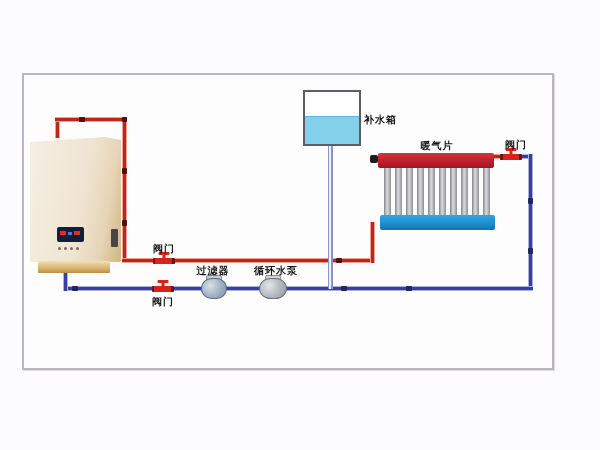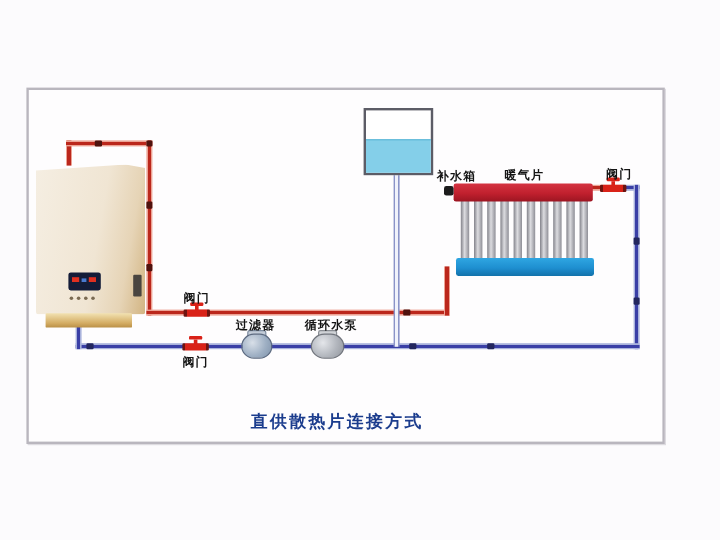--- a/index.html
+++ b/index.html
@@ -145,22 +145,21 @@
     <div class="handle"></div>
     <div class="stem"></div>
     <div class="vbody"></div>
   </div>
 
   <div class="filter-cap"></div>
   <div class="filter-body"></div>
   <div class="pump-cap"></div>
   <div class="pump-body"></div>
 
-  <div class="lbl" style="left:364px;top:140px">补水箱</div>
+  <div class="lbl" style="left:364px;top:113px">补水箱</div>
   <div class="lbl ctr" style="left:437px;top:139px">暖气片</div>
   <div class="lbl ctr" style="left:516px;top:138px">阀门</div>
   <div class="lbl ctr" style="left:164px;top:242px">阀门</div>
   <div class="lbl ctr" style="left:213px;top:264px">过滤器</div>
   <div class="lbl ctr" style="left:276px;top:264px">循环水泵</div>
   <div class="lbl ctr" style="left:163px;top:295px">阀门</div>
-  <div class="title">直供散热片连接方式</div>
 
 </div>
 
 </body></html>

